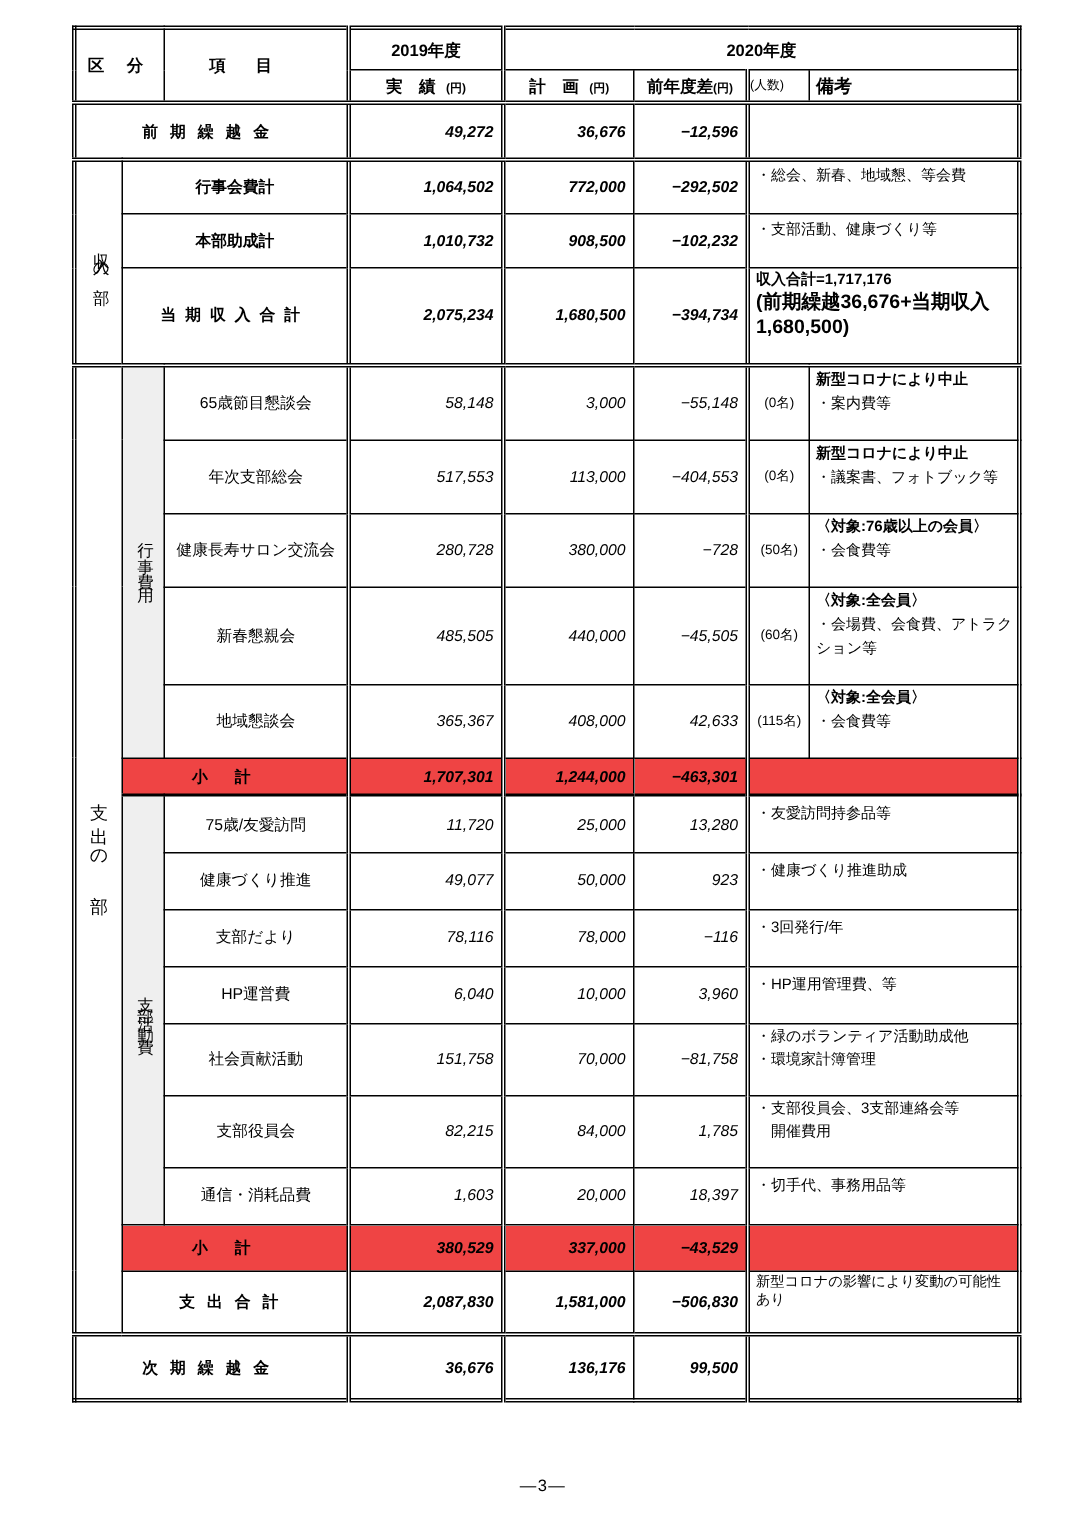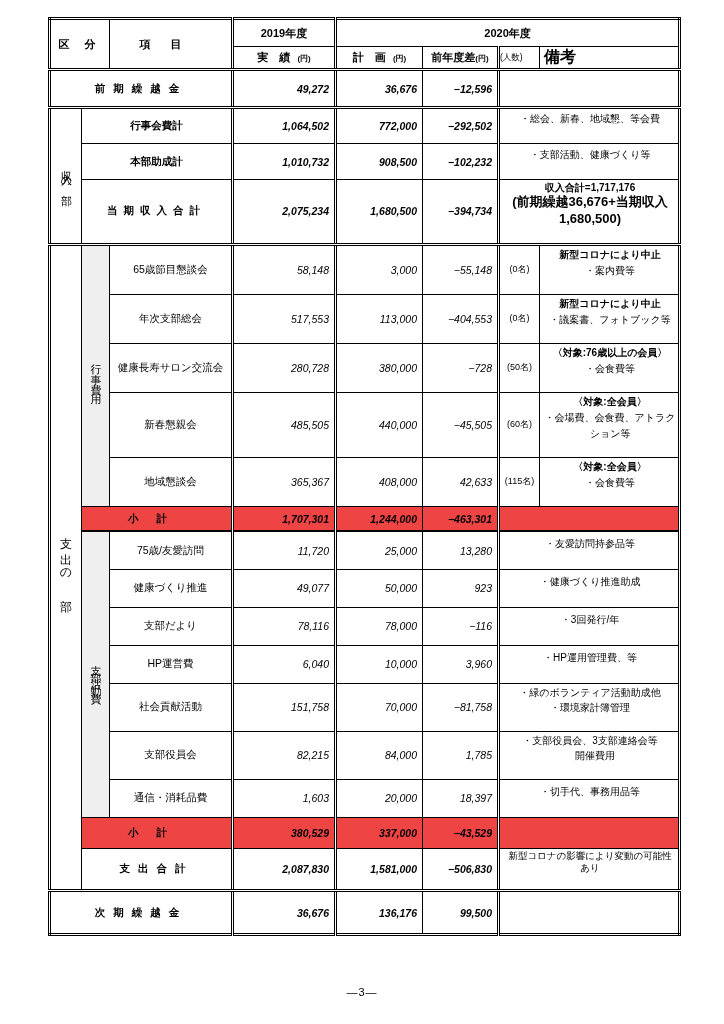--- a/index.html
+++ b/index.html
@@ -43,30 +43,30 @@
   tr.thick-b > td { border-bottom: 2px solid #000; }
 
   
   tr.h28 { height: 28px; } tr.h22 { height: 22px; }
   tr.h38 { height: 38px; } tr.h36 { height: 36px; }
   tr.h43 { height: 43px; } tr.h25 { height: 25px; }
   tr.h31 { height: 31px; } tr.h44 { height: 44px; }
 
   .hdr { text-align: center; font-weight: bold; font-size: 11px; }
   .hdr .unit { font-size: 8px; font-weight: bold; }
-  .hdr-remarks { text-align: left; padding-left: 4px; font-weight: bold; font-size: 16px; }
+  .hdr-remarks { text-align: left; padding-left: 4px; font-weight: bold; font-size: 12px; }
   .hdr-persons { text-align: left; font-weight: normal; font-size: 8.5px; } .ls4 { letter-spacing: 4px; }
   .ls6 { letter-spacing: 6px; } .ls8 { letter-spacing: 8px; }
   .ls18 { letter-spacing: 18px; } .ls20 { letter-spacing: 20px; }
 
   .item { text-align: center; }
   .item-b { text-align: center; font-weight: bold; }
   .num { text-align: right; padding-right: 5px; font-variant-numeric: tabular-nums; font-style: italic; }
   .b { font-weight: bold; }
-  .remark { text-align: center; padding: 1px 2px 15px 4px; font-size: 10px; white-space: pre-line; line-height: 1.55; }
+  .remark { text-align: left; padding: 1px 2px 15px 4px; font-size: 10px; white-space: pre-line; line-height: 1.55; }
   .remark-sm { font-size: 9.5px; line-height: 1.3; white-space: normal; }
   .r1 { font-weight: bold; font-size: 10px; line-height: 1.6; }
   .r2 { font-weight: normal; font-size: 10px; line-height: 1.6; }
   .rt1 { font-weight: bold; font-size: 10px; line-height: 1.3; }
   .rt2 { font-weight: bold; font-size: 13px; line-height: 1.3; }
   .persons { text-align: center; font-size: 9px; padding: 0 1px; }
 
   .vcell { text-align: center; vertical-align: middle; }
   .vtext {
     display: inline-block;

